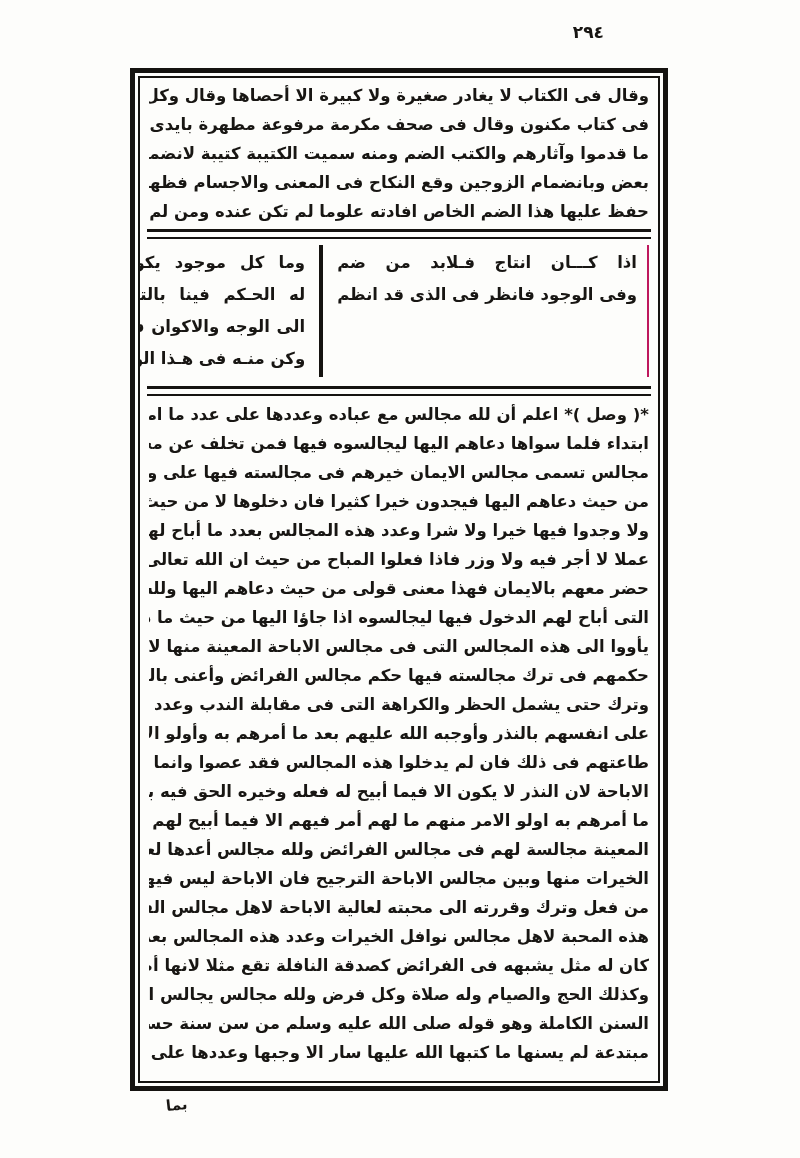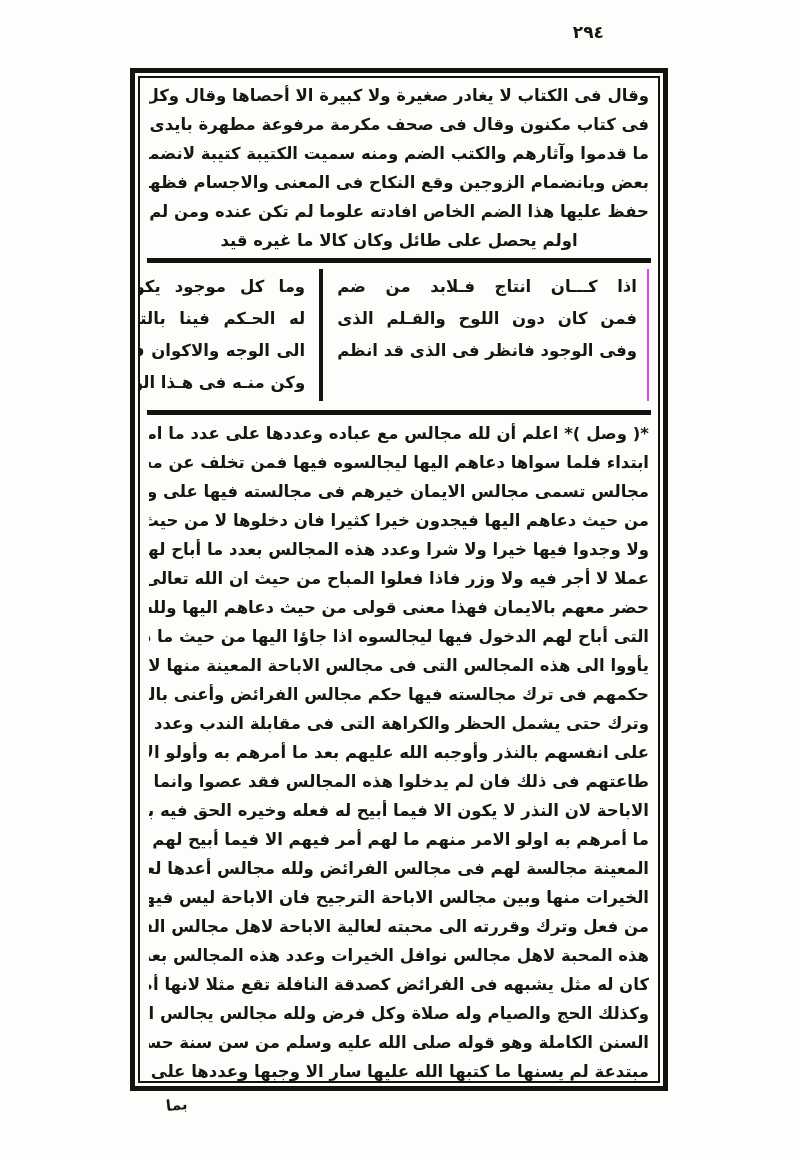--- a/index.html
+++ b/index.html
@@ -60,21 +60,21 @@
     display:flex;
     direction:rtl;
     padding:4px 0 6px 0;
   }
   .poem-col{
     flex:1;
     padding:2px 10px;
   }
   .poem-col.first{
     border-left:0;
-    border-right:2px solid #d946ef;
+    border-right:2px solid #be185d;
   }
   .poem-col.second{
     border-left:2px solid #151310;
   }
   .col-divider{
     width:5px;
     border-right:2px solid #151310;
     border-left:2px solid #151310;
     margin:0 4px;
   }
@@ -104,29 +104,27 @@
 
 <div class="frame-outer">
   <div class="frame-inner">
 
     <div class="rtl">
       <div class="txt-line">وقال فى الكتاب لا يغادر صغيرة ولا كبيرة الا أحصاها وقال وكل شئ أحصيناه فى امام مبين وقال</div>
       <div class="txt-line">فى كتاب مكنون وقال فى صحف مكرمة مرفوعة مطهرة بايدى سفرة كرام بررة وقال ونكتب</div>
       <div class="txt-line">ما قدموا وآثارهم والكتب الضم ومنه سميت الكتيبة كتيبة لانضمام الاجناد بعضهم الى</div>
       <div class="txt-line">بعض وبانضمام الزوجين وقع النكاح فى المعنى والاجسام فظهرت النتائج فى الاعيان فمن</div>
       <div class="txt-line">حفظ عليها هذا الضم الخاص افادته علوما لم تكن عنده ومن لم يحفظ هذا الضم الخاص المفيد</div>
-      <div class="txt-line center">اولم يحصل على طائل وكان كالا ما غيره قيد</div>
     </div>
 
     <div class="rule-double"></div>
 
     <div class="poem-section">
       <div class="poem-col first rtl">
         <div class="poem-line">اذا كـــان انتاج فـلابد من ضم</div>
-        <div class="poem-line">فمن كان دون اللوح والقـلم الذى</div>
         <div class="poem-line">وفى الوجود فانظر فى الذى قد انظم</div>
       </div>
       <div class="col-divider"></div>
       <div class="poem-col second rtl">
         <div class="poem-line">وما كل موجود يكون عن الضم</div>
         <div class="poem-line">له الحـكم فينا بالتحـقق والاسم</div>
         <div class="poem-line">الى الوجه والاكوان فى رتبة الحكم</div>
         <div class="poem-line">وكن منـه فى هـذا الوجود على علم</div>
       </div>
     </div>

